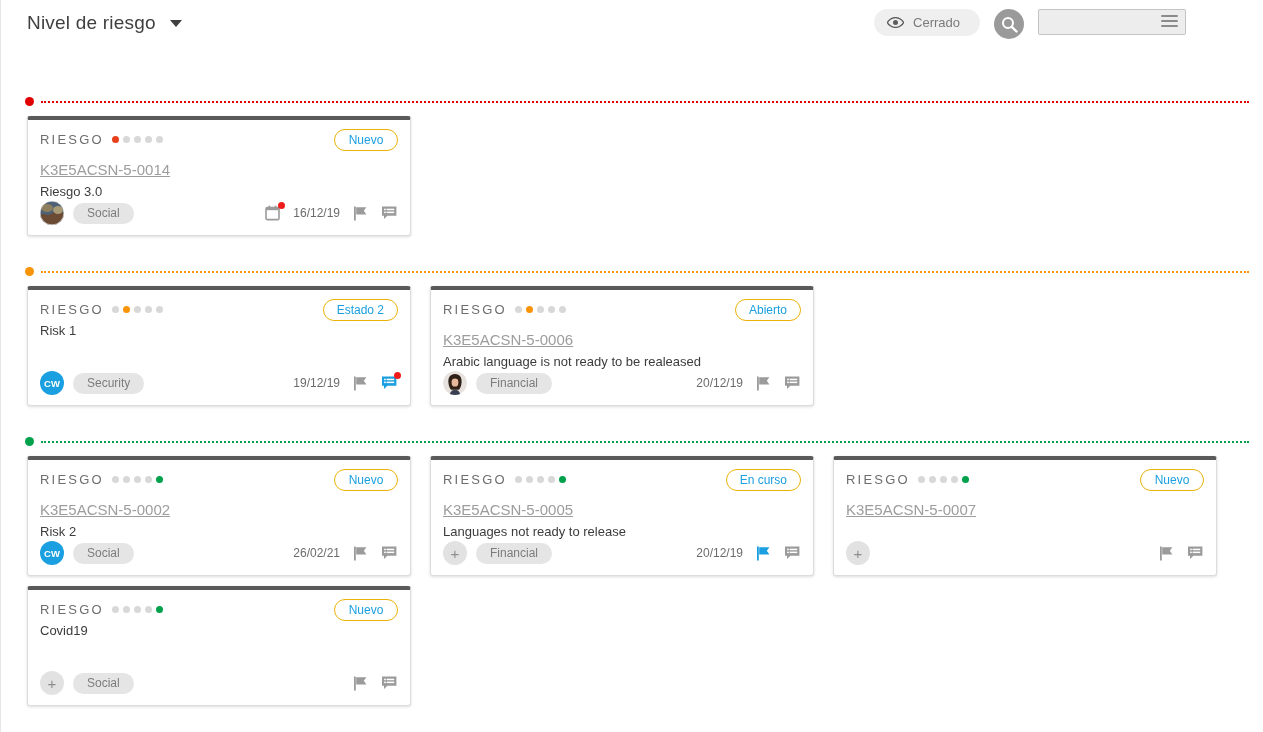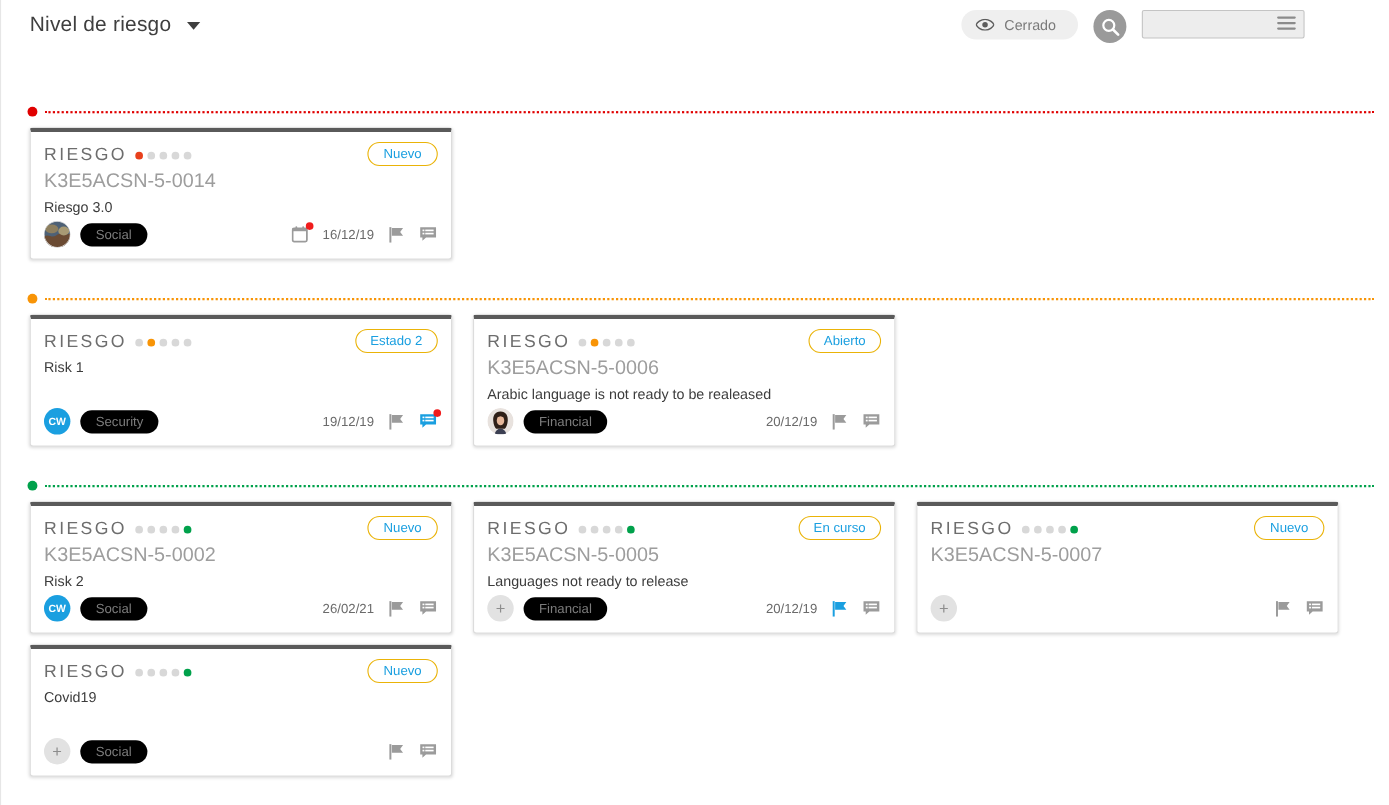--- a/index.html
+++ b/index.html
@@ -60,51 +60,51 @@
 
   
   .card {
     position:absolute; width:384px; height:120px;
     background:#fff; border:1px solid #dcdcdc;
     border-top:4px solid #5a5a5a; border-radius:3px;
     box-shadow:0 1px 3px rgba(0,0,0,.14);
   }
   .card-top { position:relative; padding:12px 12px 0 12px; }
   .riesgo-row { display:flex; align-items:center; gap:8px; }
-  .riesgo-label { font-size:16px; color:#6d6d6d; letter-spacing:2.2px; }
+  .riesgo-label { font-size:13px; color:#6d6d6d; letter-spacing:2.2px; }
   .dots { display:flex; gap:4px; align-items:center; }
   .dot { width:7px;height:7px;border-radius:50%;background:#d8d8d8; }
   .status-pill {
     position:absolute; right:12px; top:9px;
     border:1px solid #eab308; color:#1a9fe0; background:#fff;
     border-radius:13px; height:22px; min-width:64px; padding:0 13px;
     display:flex;align-items:center;justify-content:center;
     font-size:12px; cursor:pointer; white-space:nowrap;
   }
-  .card-id { font-size:18px; color:#9d9d9d; margin-top:4px; }
+  .card-id { font-size:15px; color:#9d9d9d; margin-top:14px;text-decoration:underline; }
   .card-title { font-size:13px; color:#3c3c3c; margin-top:6px; line-height:1.3; }
 
   .card-foot {
     position:absolute; left:0; right:0; bottom:0; height:44px;
     display:flex; align-items:center; padding:0 12px;
   }
   .foot-left { display:flex; align-items:center; gap:9px; }
   .foot-right { margin-left:auto; display:flex; align-items:center; gap:11px; }
 
   .avatar { width:24px;height:24px;border-radius:50%; overflow:hidden; flex:none; }
   .avatar-initials {
     width:24px;height:24px;border-radius:50%;background:#1a9fe0;color:#fff;
     display:flex;align-items:center;justify-content:center;font-size:9.5px;font-weight:bold;
   }
   .avatar-add {
     width:24px;height:24px;border-radius:50%;background:#e2e2e2;color:#8d8d8d;
     display:flex;align-items:center;justify-content:center;font-size:15px;line-height:1;cursor:pointer;
   }
   .tag {
-    background:#000000;color:#7c7c7c;border-radius:11px;height:21px;
+    background:#e5e5e5;color:#7c7c7c;border-radius:11px;height:21px;
     padding:0 14px;display:flex;align-items:center;font-size:12px;white-space:nowrap;
   }
   .date { font-size:12px; color:#6b6b6b; }
   .ic { position:relative; width:18px;height:18px; cursor:pointer; display:flex;align-items:center;justify-content:center;}
   .badge { position:absolute; top:-2px; right:-3px; width:7px;height:7px;border-radius:50%;background:#f01c1c; }
 
   .left-edge { position:absolute; left:0; top:0; width:1px; height:732px; background:#e6e6e6; }
 </style>
 </head>
 <body>

